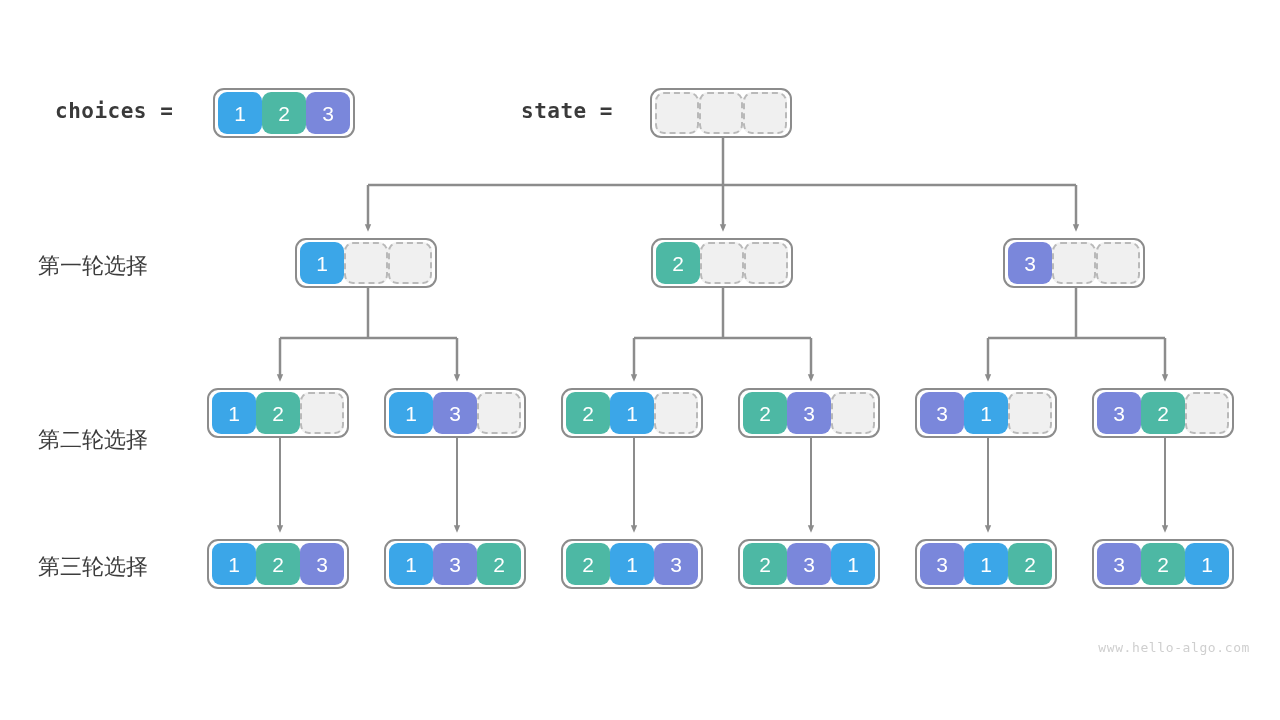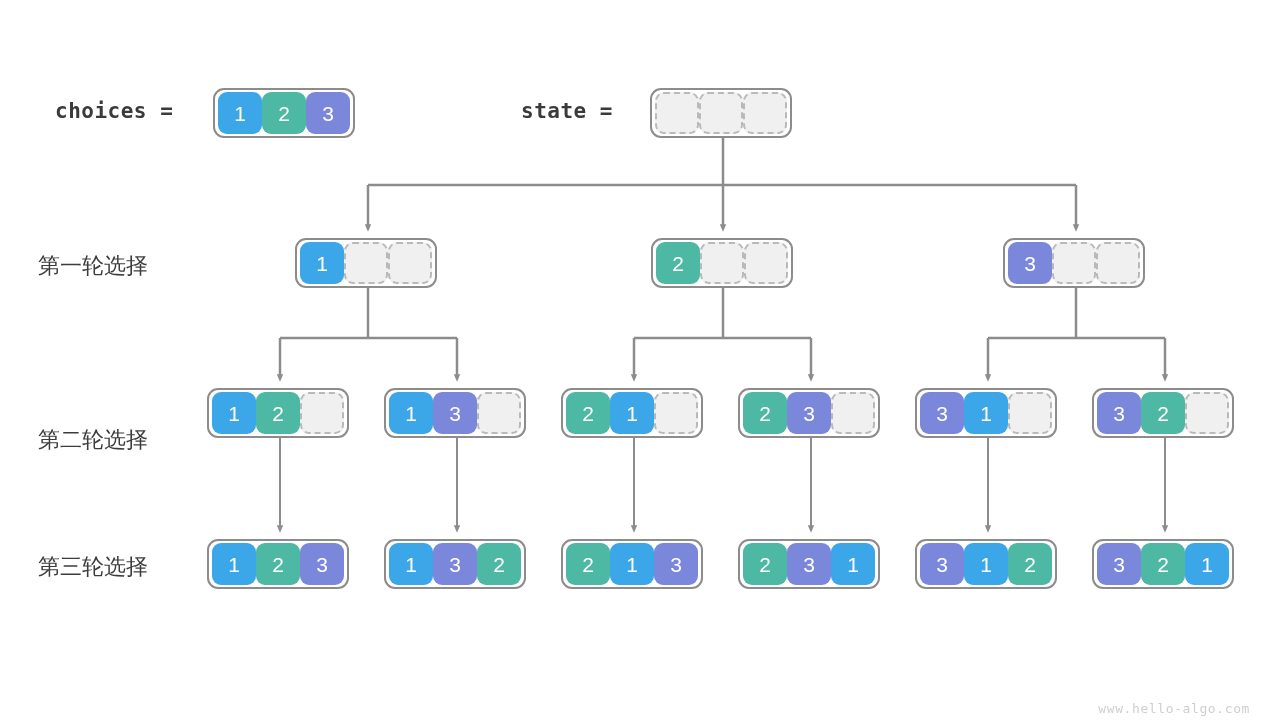--- a/index.html
+++ b/index.html
@@ -91,21 +91,21 @@
   .cell.empty {
     background: #f0f0f0;
     border: 2px dashed #b9b9b9;
     color: transparent;
   }
 
   
   #watermark {
     position: absolute;
     right: 30px;
-    top: 701px;
+    top: 640px;
     font-family: "DejaVu Sans Mono", "Liberation Mono", monospace;
     font-size: 13px;
     color: #cfcfcf;
     letter-spacing: 0.6px;
   }
 </style>
 </head>
 <body>
 
 <div id="canvas">

